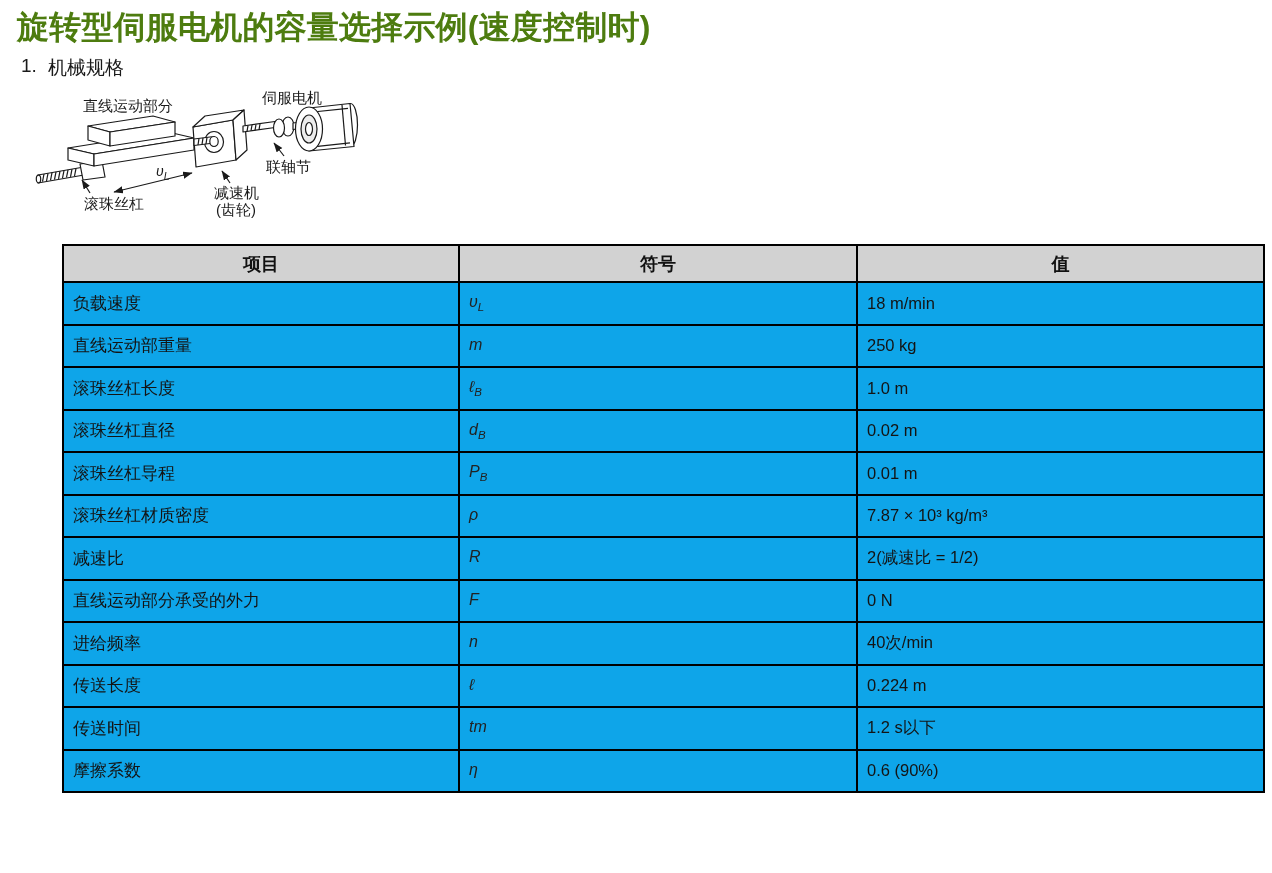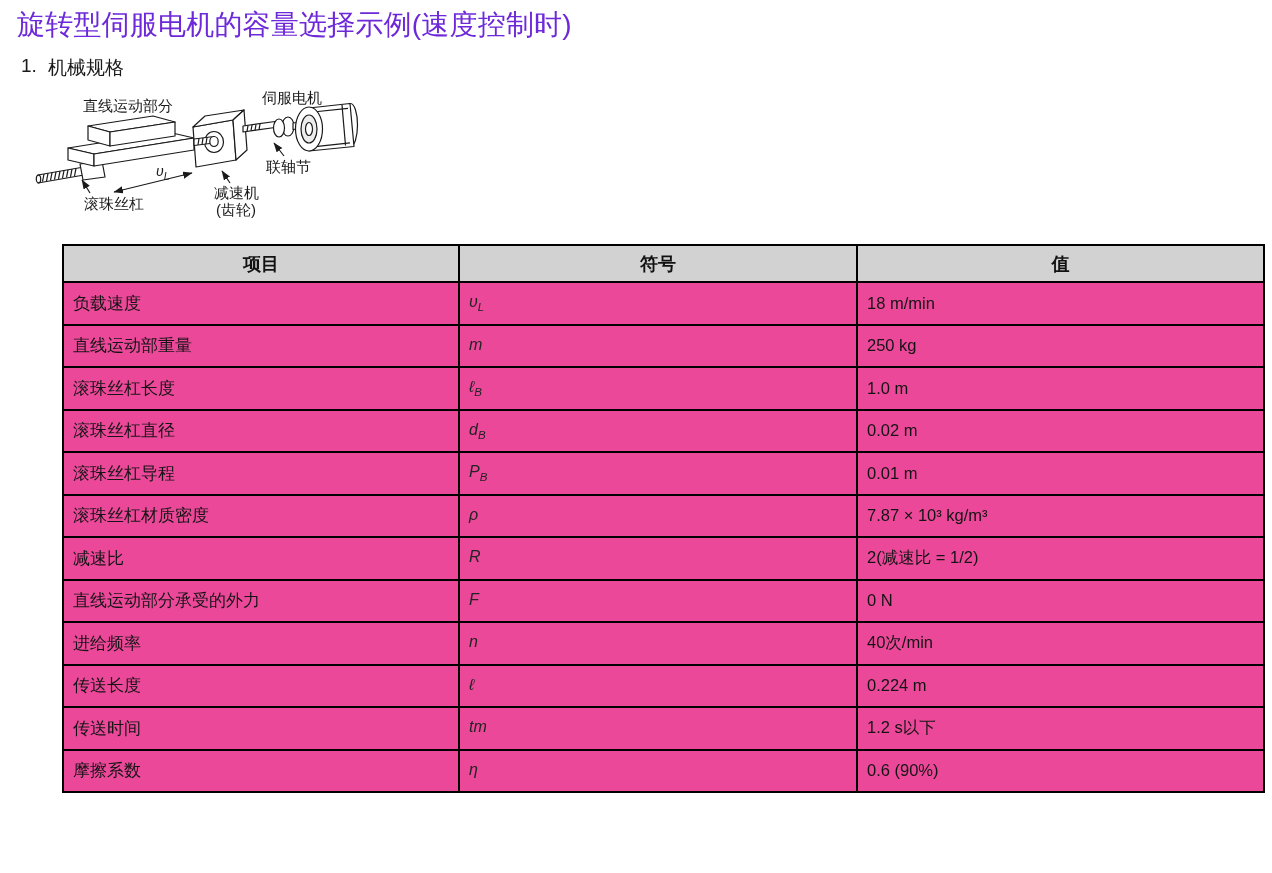--- a/index.html
+++ b/index.html
@@ -3,21 +3,21 @@
 <meta charset="utf-8">
 <style>
   html,body{margin:0;padding:0;}
   body{
     width:1272px;height:873px;position:relative;background:#ffffff;
     font-family:"Liberation Sans","DejaVu Sans",sans-serif;color:#111;
     overflow:hidden;
   }
   .page-title{
     position:absolute;left:17px;top:6px;
-    font-size:28px;font-weight:normal;color:#6d28d9;letter-spacing:.2px;
+    font-size:32px;font-weight:bold;color:#4d7c0f;letter-spacing:.2px;
     white-space:nowrap;
   }
   .section-line{
     position:absolute;left:21px;top:55px;font-size:19px;color:#1a1a1a;
     display:flex;
   }
   .section-line .num{width:27px;}
   .diagram{
     position:absolute;left:28px;top:82px;width:362px;height:150px;
   }
@@ -32,21 +32,21 @@
   }
   table.spec col.c1{width:396px;}
   table.spec col.c2{width:398px;}
   table.spec col.c3{width:407px;}
   table.spec th{
     border:2px solid #000;background:#d2d2d2;height:33px;
     font-size:18px;font-weight:bold;text-align:center;color:#111;
   }
   table.spec td{
     border:2px solid #000;height:40.5px;vertical-align:middle;
-    padding:0 0 0 9px;background:#ec4899;
+    padding:0 0 0 9px;background:#0ea5e9;
   }
   td.item{font-size:17px;color:#141414;}
   td.symbol{font-size:16px;font-style:italic;color:#222;}
   td.symbol .sub{font-size:11.5px;vertical-align:sub;font-style:italic;}
   td.value{font-size:16.5px;color:#141414;}
 </style>
 </head>
 <body>
 
 <div class="page-title">旋转型伺服电机的容量选择示例(速度控制时)</div>

